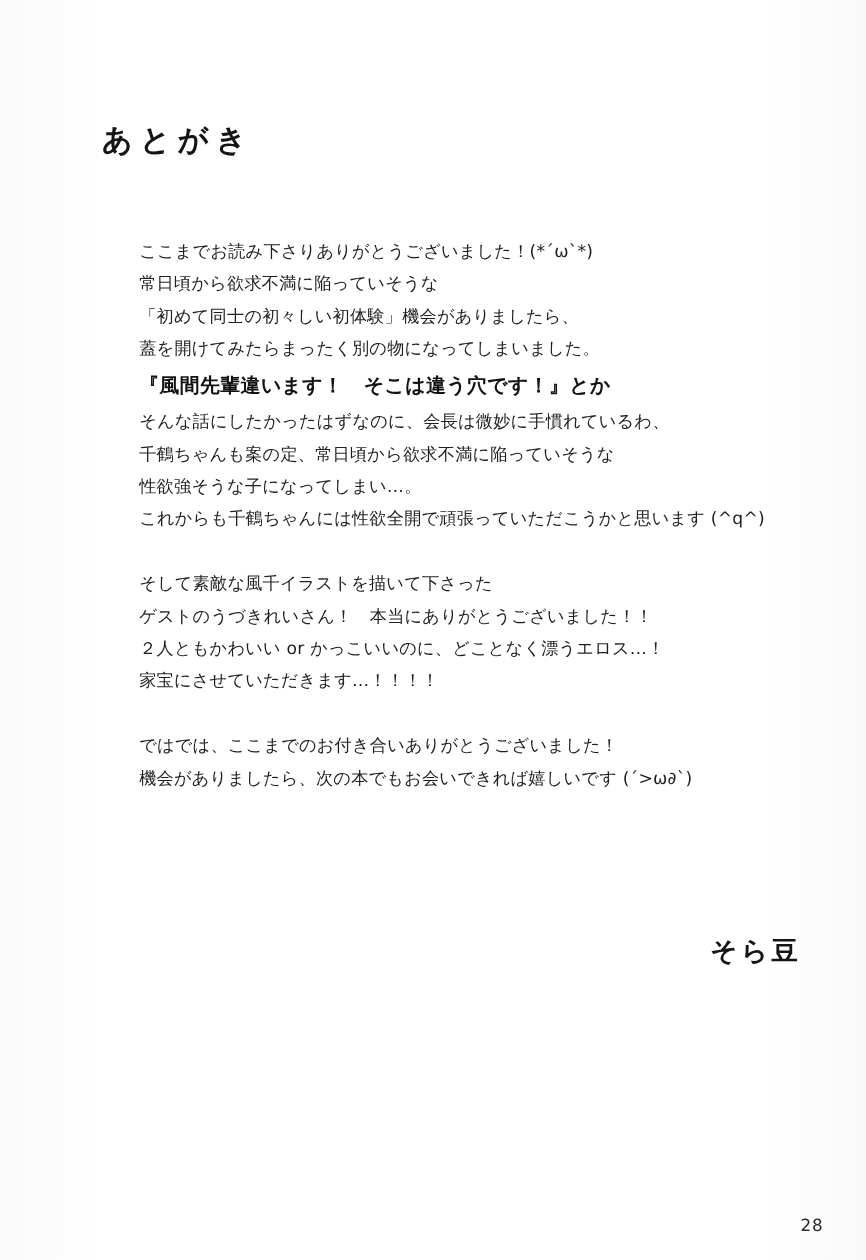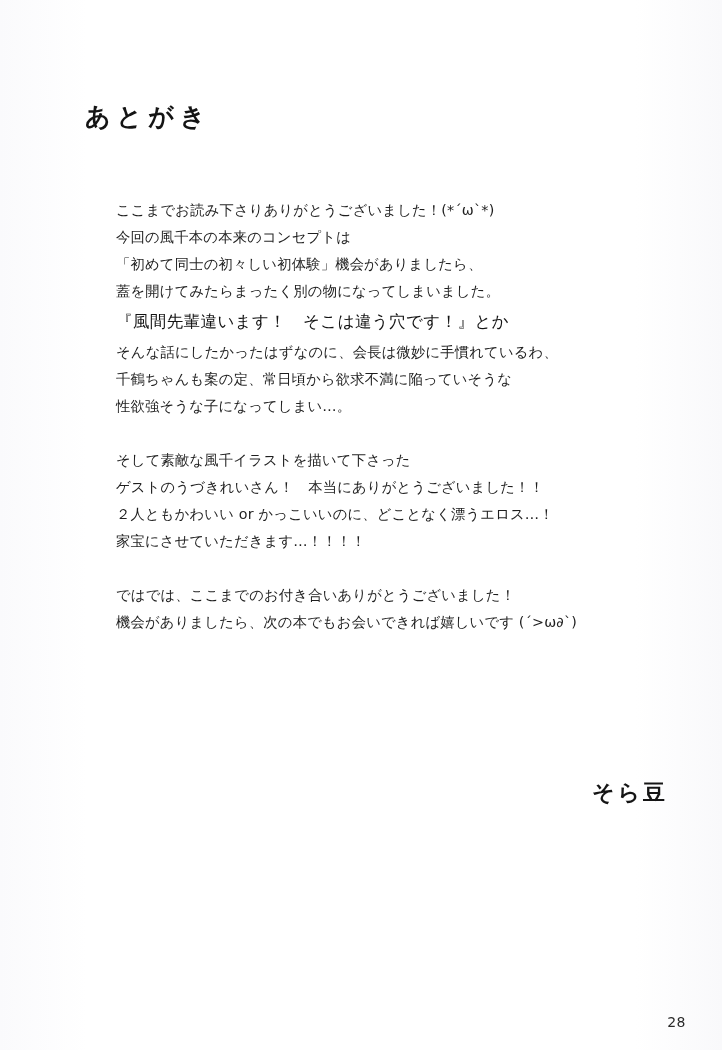--- a/index.html
+++ b/index.html
@@ -53,21 +53,21 @@
   .line {
     font-size: 14.3px;
     line-height: 27px;
     color: #1e1e1e;
     white-space: pre;
     letter-spacing: 0.2px;
   }
 
   .line.emph {
     font-size: 16.5px;
-    font-weight: 400;
+    font-weight: 700;
     line-height: 34px;
     letter-spacing: 0.4px;
     color: #121212;
   }
 
   .spacer {
     height: 27px;
   }
 
   .signature {
@@ -94,27 +94,28 @@
 <body>
 
 <div class="page">
   <div class="paper-tint"></div>
 
   <div class="title">あとがき</div>
 
   <div class="body-block">
       <div class="paragraph">
         <div class="line">ここまでお読み下さりありがとうございました！(*´ω`*)</div>
-        <div class="line">今回の風千本の本来のコンセプトは</div>
+        <div class="line">常日頃から欲求不満に陥っていそうな</div>
         <div class="line">「初めて同士の初々しい初体験」機会がありましたら、</div>
         <div class="line">蓋を開けてみたらまったく別の物になってしまいました。</div>
         <div class="line emph">『風間先輩違います！　そこは違う穴です！』とか</div>
         <div class="line">そんな話にしたかったはずなのに、会長は微妙に手慣れているわ、</div>
         <div class="line">千鶴ちゃんも案の定、常日頃から欲求不満に陥っていそうな</div>
         <div class="line">性欲強そうな子になってしまい…。</div>
+        <div class="line">これからも千鶴ちゃんには性欲全開で頑張っていただこうかと思います (^q^)</div>
       </div>
       <div class="spacer"></div>
       <div class="paragraph">
         <div class="line">そして素敵な風千イラストを描いて下さった</div>
         <div class="line">ゲストのうづきれいさん！　本当にありがとうございました！！</div>
         <div class="line">２人ともかわいい or かっこいいのに、どことなく漂うエロス…！</div>
         <div class="line">家宝にさせていただきます…！！！！</div>
       </div>
       <div class="spacer"></div>
       <div class="paragraph">

